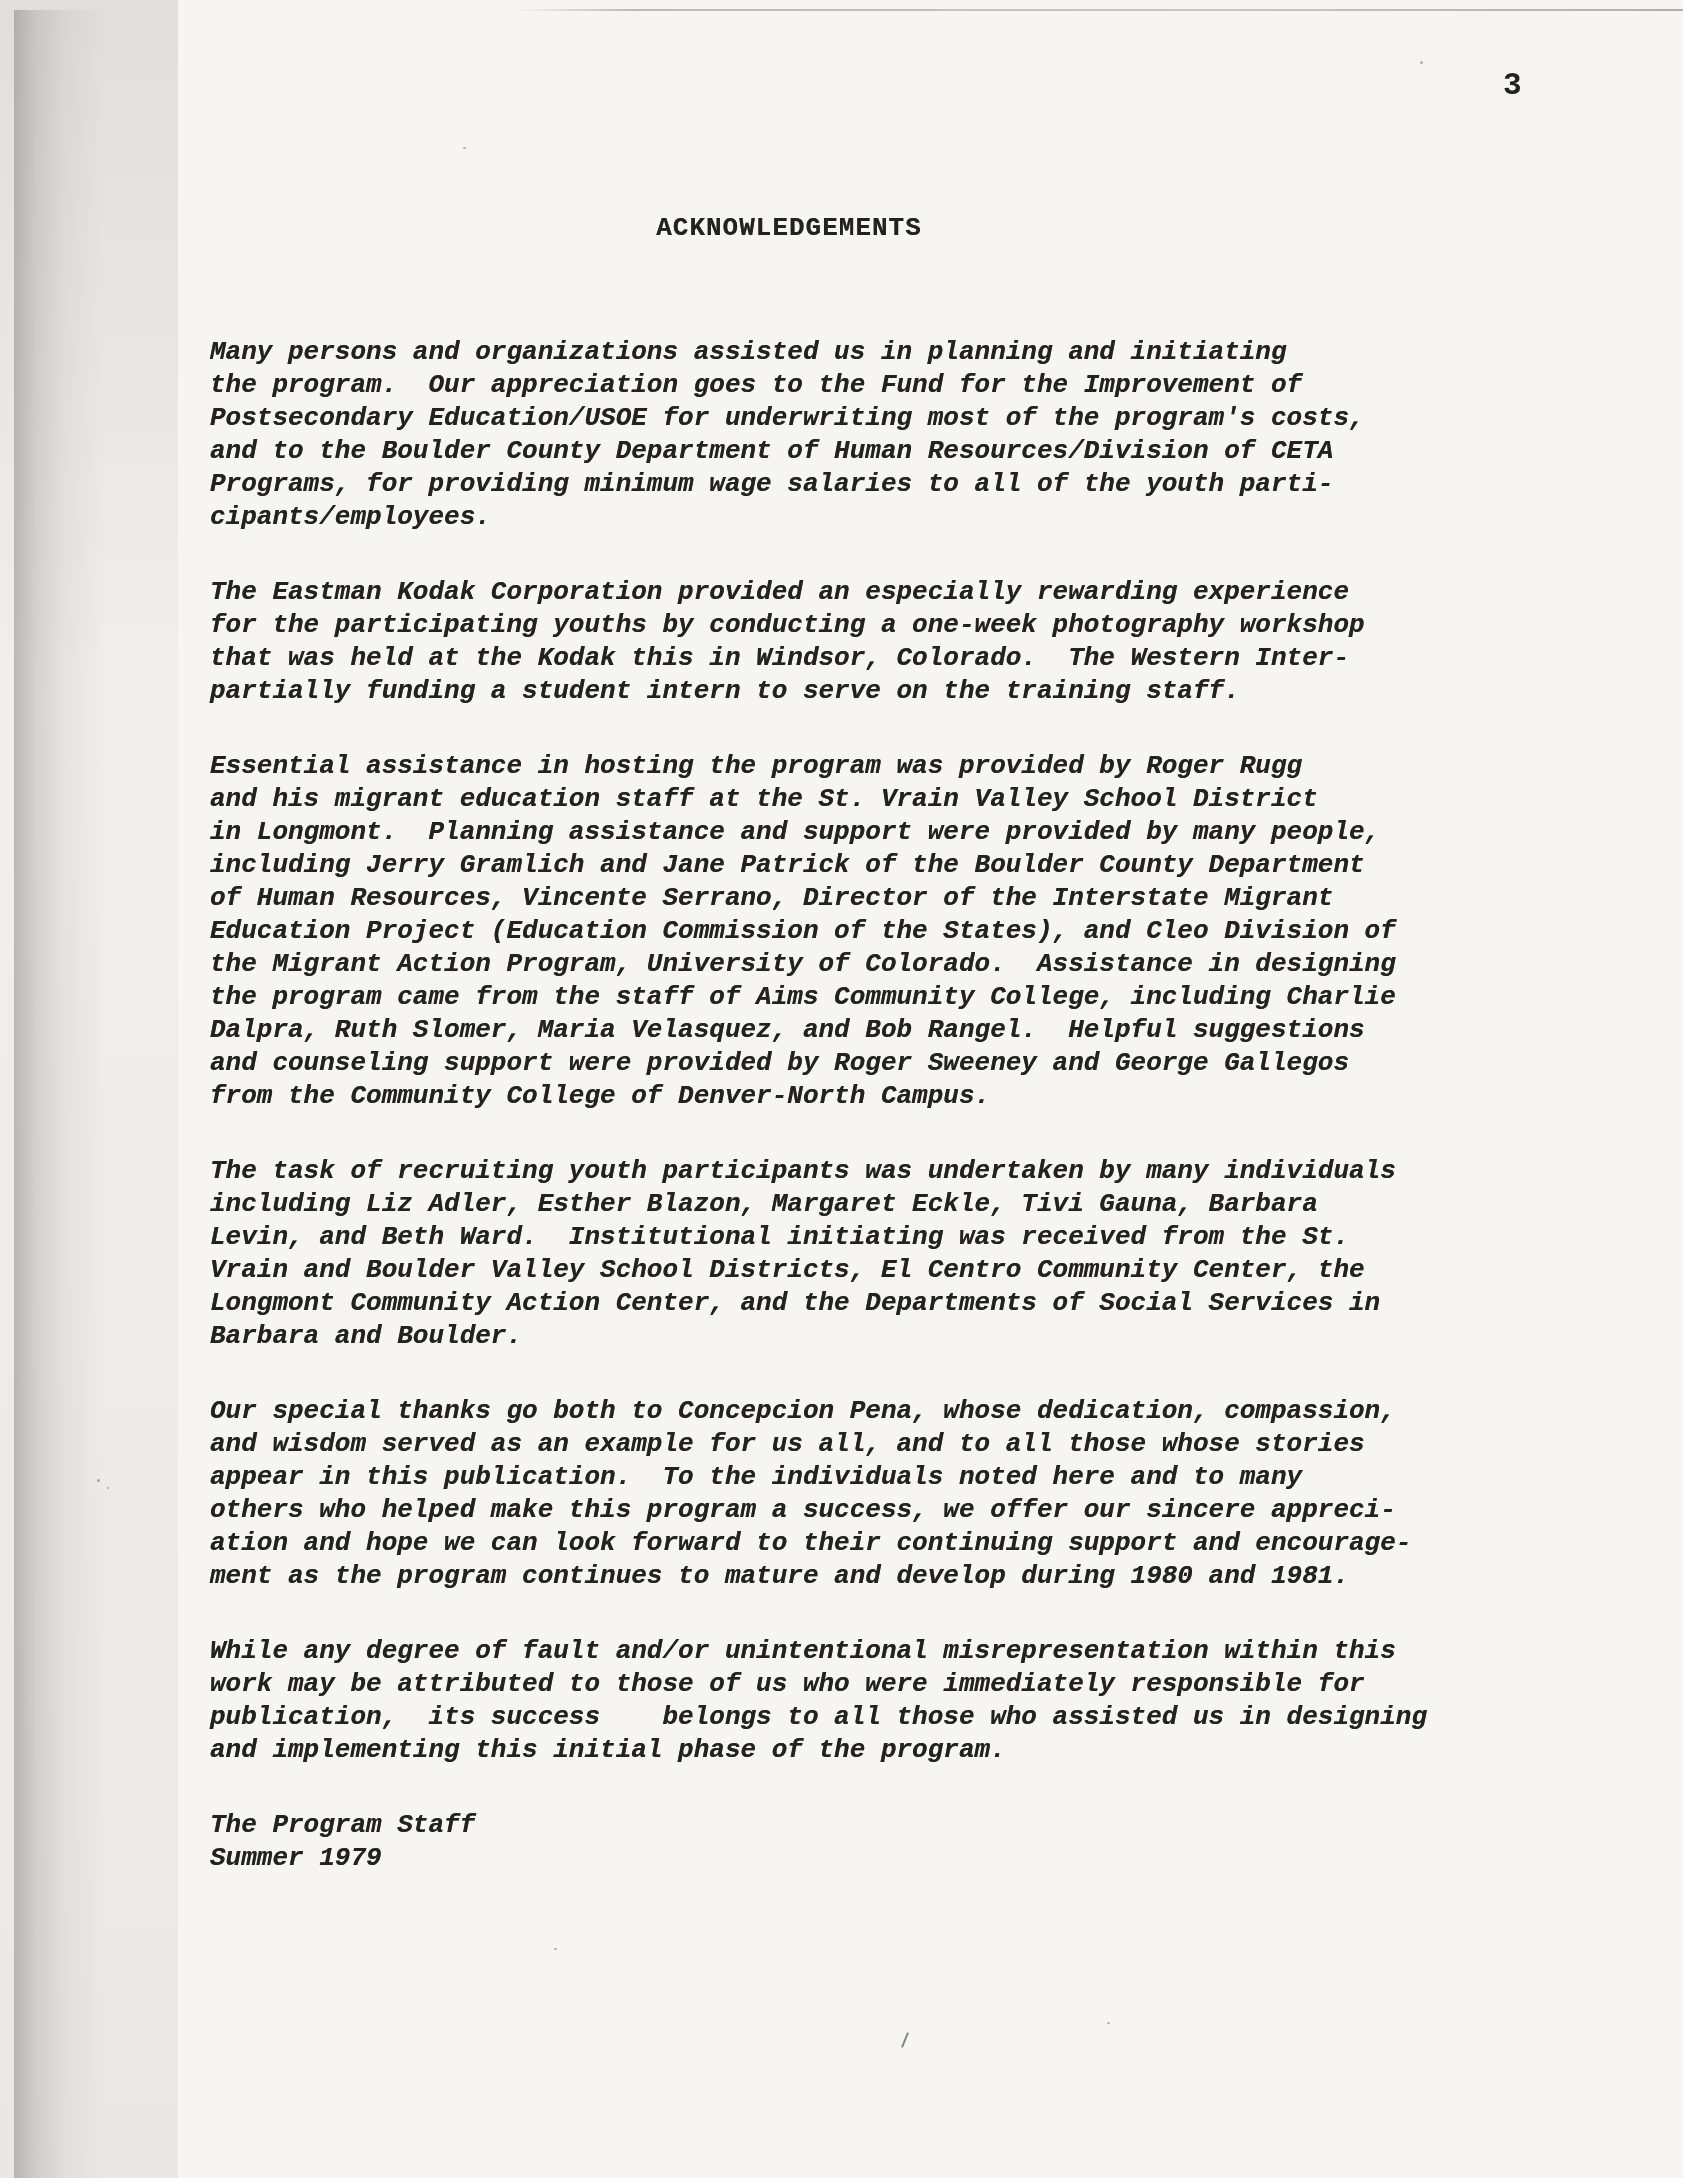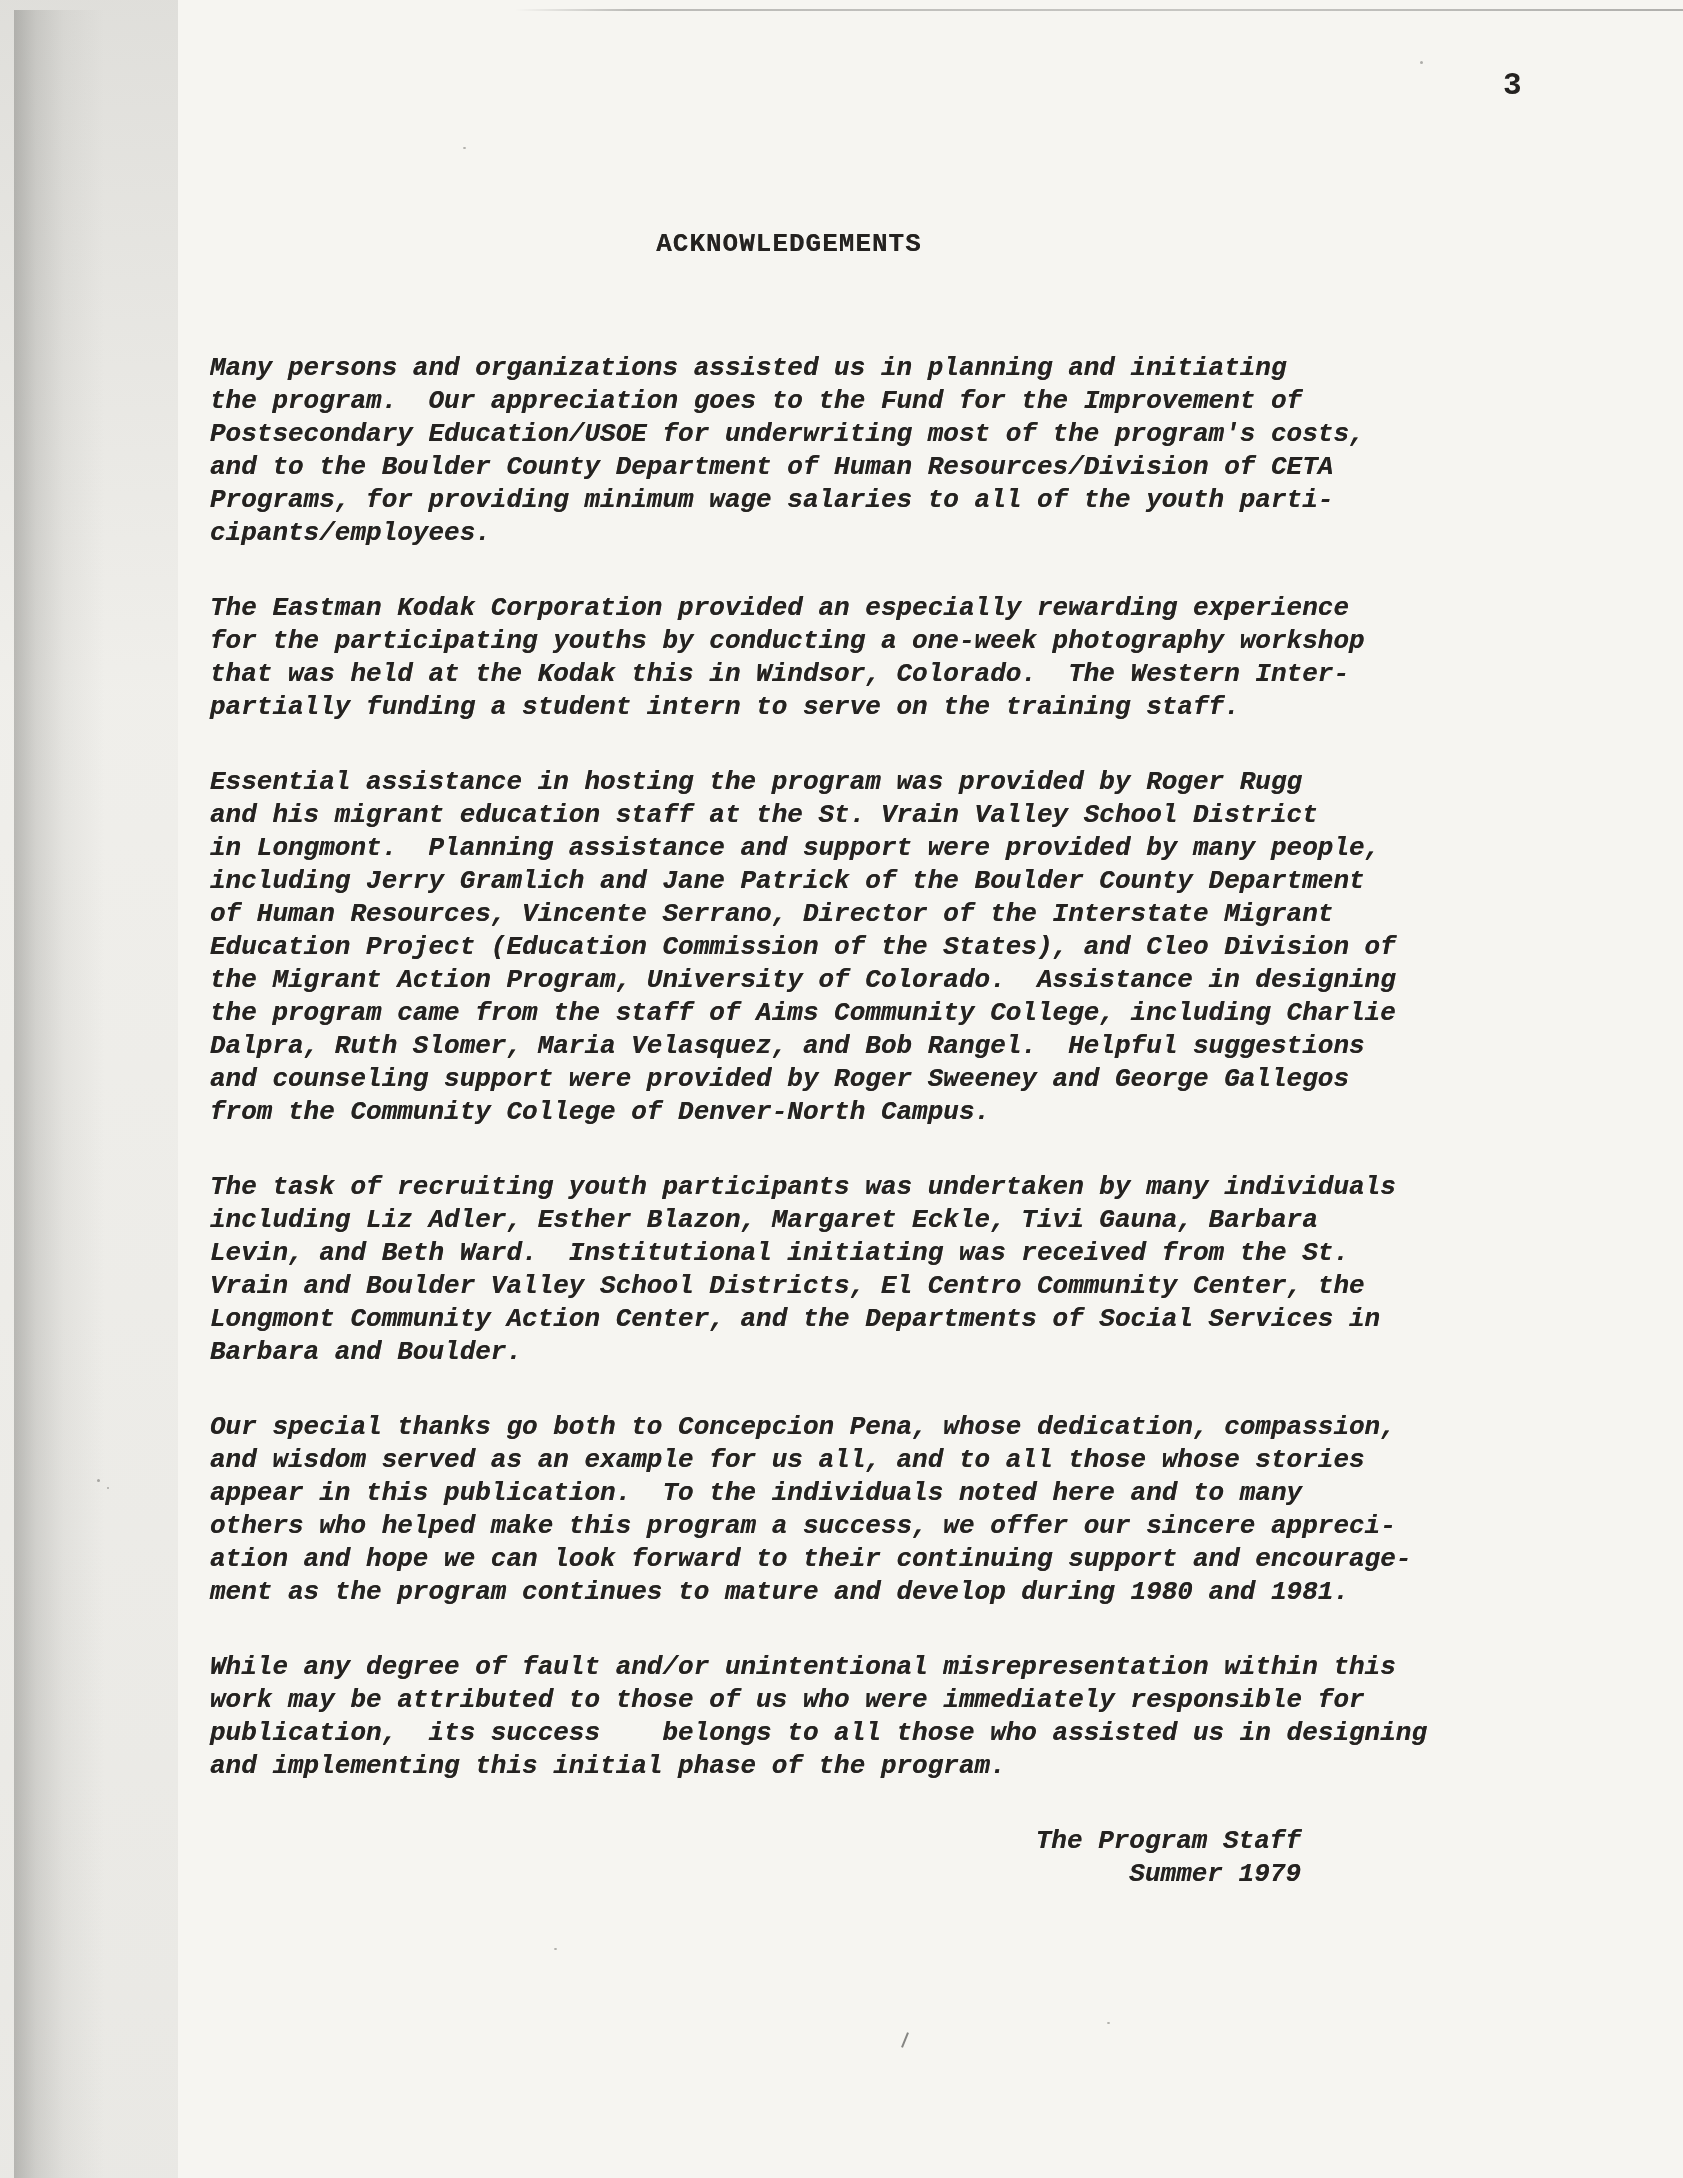--- a/index.html
+++ b/index.html
@@ -43,32 +43,32 @@
   .slash-mark{
     position:absolute;left:904px;top:2032px;width:2px;height:16px;
     background:rgba(40,40,38,0.55);transform:rotate(22deg);
   }
   
   .page-number{
     position:absolute;left:1503px;top:69px;
     font-size:31px;font-weight:700;line-height:33px;
   }
   .content{
-    position:absolute;left:210px;top:228px;width:1247px;
+    position:absolute;left:210px;top:212px;width:1247px;
     font-size:26px;font-weight:700;line-height:33px;
     text-shadow:0 0 0.5px rgba(20,20,18,0.6);
   }
   .doc-title{
     width:1158px;text-align:center;letter-spacing:1px;
   }
   .paragraphs{margin-top:91px;}
   .paragraph{margin:0 0 42px 0;}
   .line{white-space:pre;font-style:italic;}
   .signoff{
-    width:1091px;text-align:right;margin-top:6px;
+    width:1091px;text-align:left;margin-top:6px;
   }
 </style>
 </head>
 <body>
 
 <div class="page">
   <div class="edge-band-fade"></div>
   <div class="edge-band"></div>
   <div class="top-streak"></div>
 

